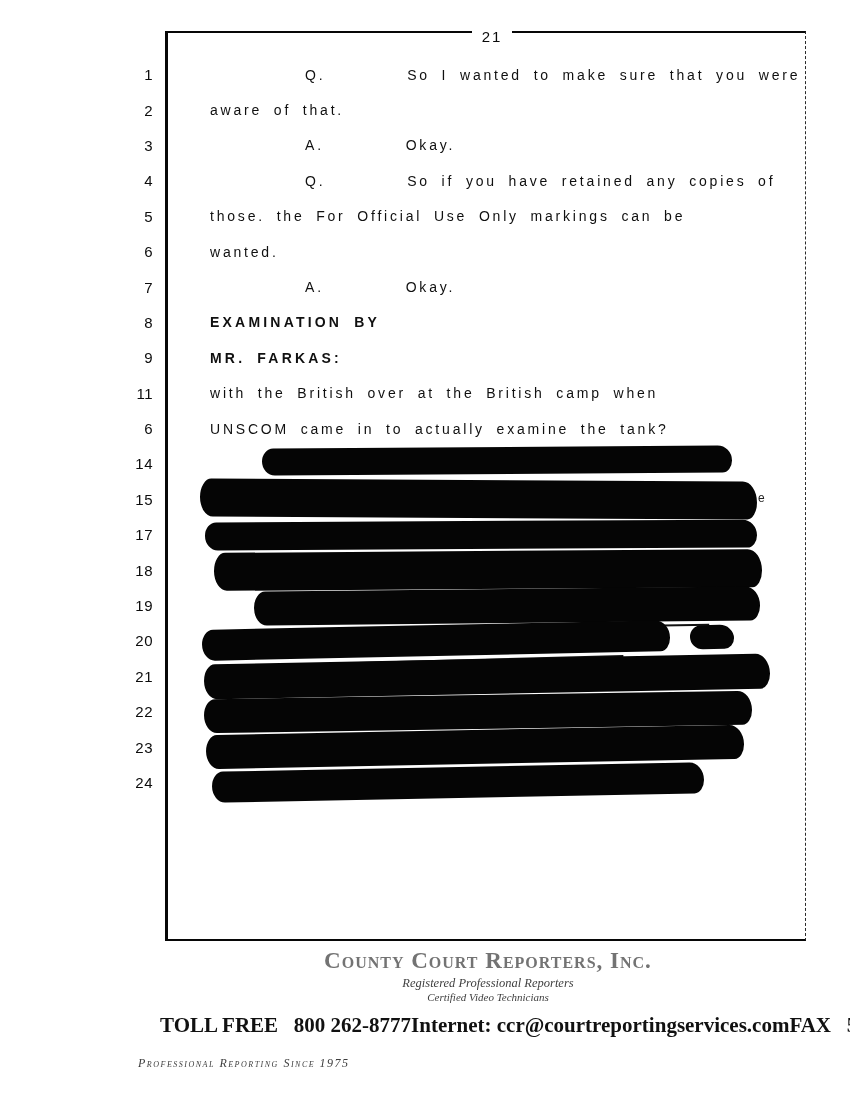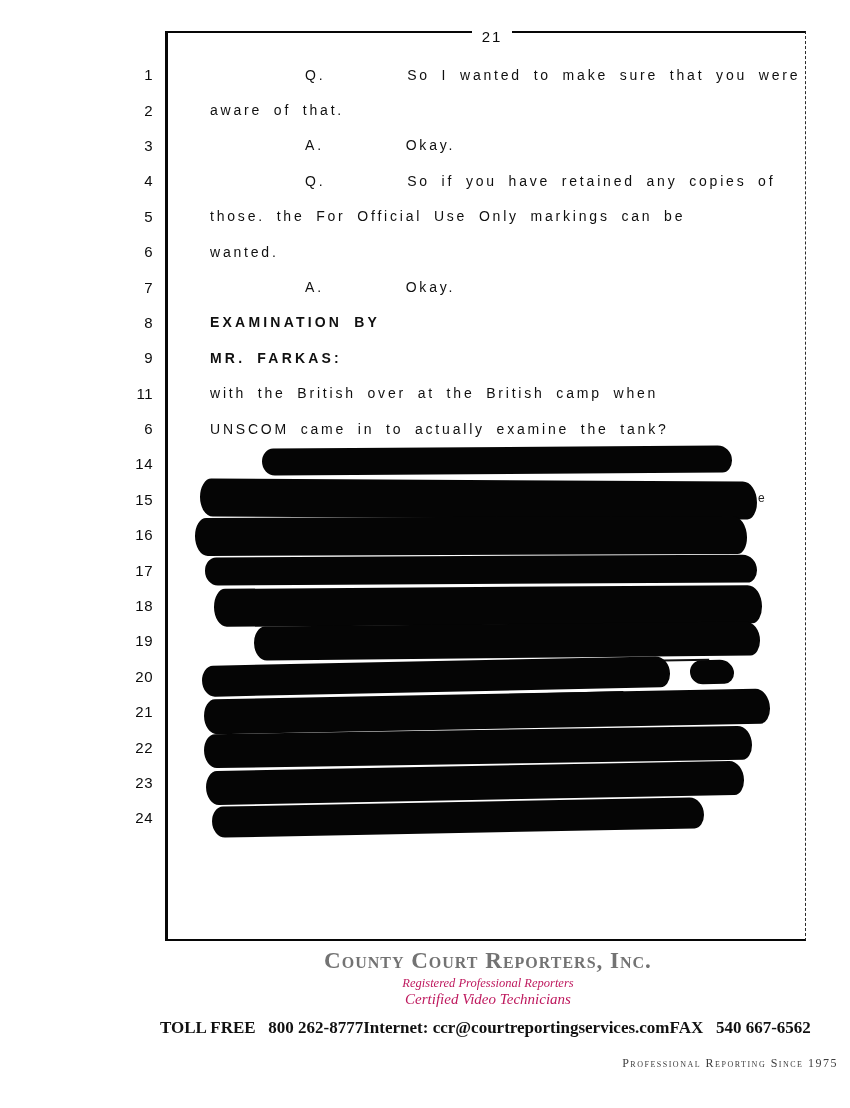--- a/index.html
+++ b/index.html
@@ -57,33 +57,33 @@
 
   
   .footer { position: absolute; left: 0; top: 948px; width: 850px; }
   .company {
     width: 700px; margin: 0 0 0 138px; text-align: center;
     font-family: "Liberation Serif", serif; font-variant: small-caps;
     font-size: 23px; font-weight: bold; letter-spacing: 1px; color: #737373;
   }
   .sub1, .sub2 {
     width: 700px; margin-left: 138px; text-align: center;
-    font-family: "Liberation Serif", serif; font-style: italic; color: #be185d;
+    font-family: "Liberation Serif", serif; font-style: italic; color: #404040;
   }
   .sub1 { font-size: 12.5px; margin-top: 2px; }
-  .sub2 { font-size: 15px; }
+  .sub2 { font-size: 11px; }
   .contact {
     margin: 10px 0 0 160px; width: 634px;
     display: flex; justify-content: space-between; align-items: baseline;
-    font-family: "Liberation Serif", serif; font-weight: bold; font-size: 17px;
+    font-family: "Liberation Serif", serif; font-weight: bold; font-size: 21px;
     color: #111; white-space: pre;
   }
   .tagline {
-    width: 700px; margin-left: 138px; margin-top: 18px; text-align: right;
-    font-family: "Liberation Serif", serif; font-variant: small-caps;
+    width: 700px; margin-left: 138px; margin-top: 18px; text-align: left;
+    font-family: "Liberation Serif", serif; font-style: italic; font-variant: small-caps;
     font-size: 12px; letter-spacing: 1.5px; color: #3d3d3d;
   }
 </style>
 </head>
 <body>
 
 <div class="page-border"></div>
 
 <div class="page-number">21</div>
 
@@ -134,24 +134,20 @@
     </div>
     <div class="row">
       <div class="num">14</div>
       <div class="content"><div class="bar" style="left: 100px; width: 470px; height: 27px; top: 1.2px; transform: rotate(-0.4deg);"></div></div>
     </div>
     <div class="row">
       <div class="num">15</div>
       <div class="content"><div class="bar" style="left: 38px; width: 557px; height: 38px; top: -1.3px; transform: rotate(0.3deg);"></div><span class="stray" style="left: 596px;">e</span></div>
     </div>
     <div class="row">
-      <div class="num">16</div>
-      <div class="content"><div class="bar" style="left: 33px; width: 552px; height: 38px; top: -0.3px; transform: rotate(-0.2deg);"></div></div>
-    </div>
-    <div class="row">
       <div class="num">17</div>
       <div class="content"><div class="bar" style="left: 43px; width: 552px; height: 28px; top: 3.7px; transform: rotate(-0.3deg);"></div></div>
     </div>
     <div class="row">
       <div class="num">18</div>
       <div class="content"><div class="bar" style="left: 52px; width: 548px; height: 38px; top: -1.3px; transform: rotate(-0.4deg);"></div></div>
     </div>
     <div class="row">
       <div class="num">19</div>
       <div class="content"><div class="bar streak" style="left: 92px; width: 506px; height: 34px; top: 0.7px; transform: rotate(-0.6deg);"></div></div>

